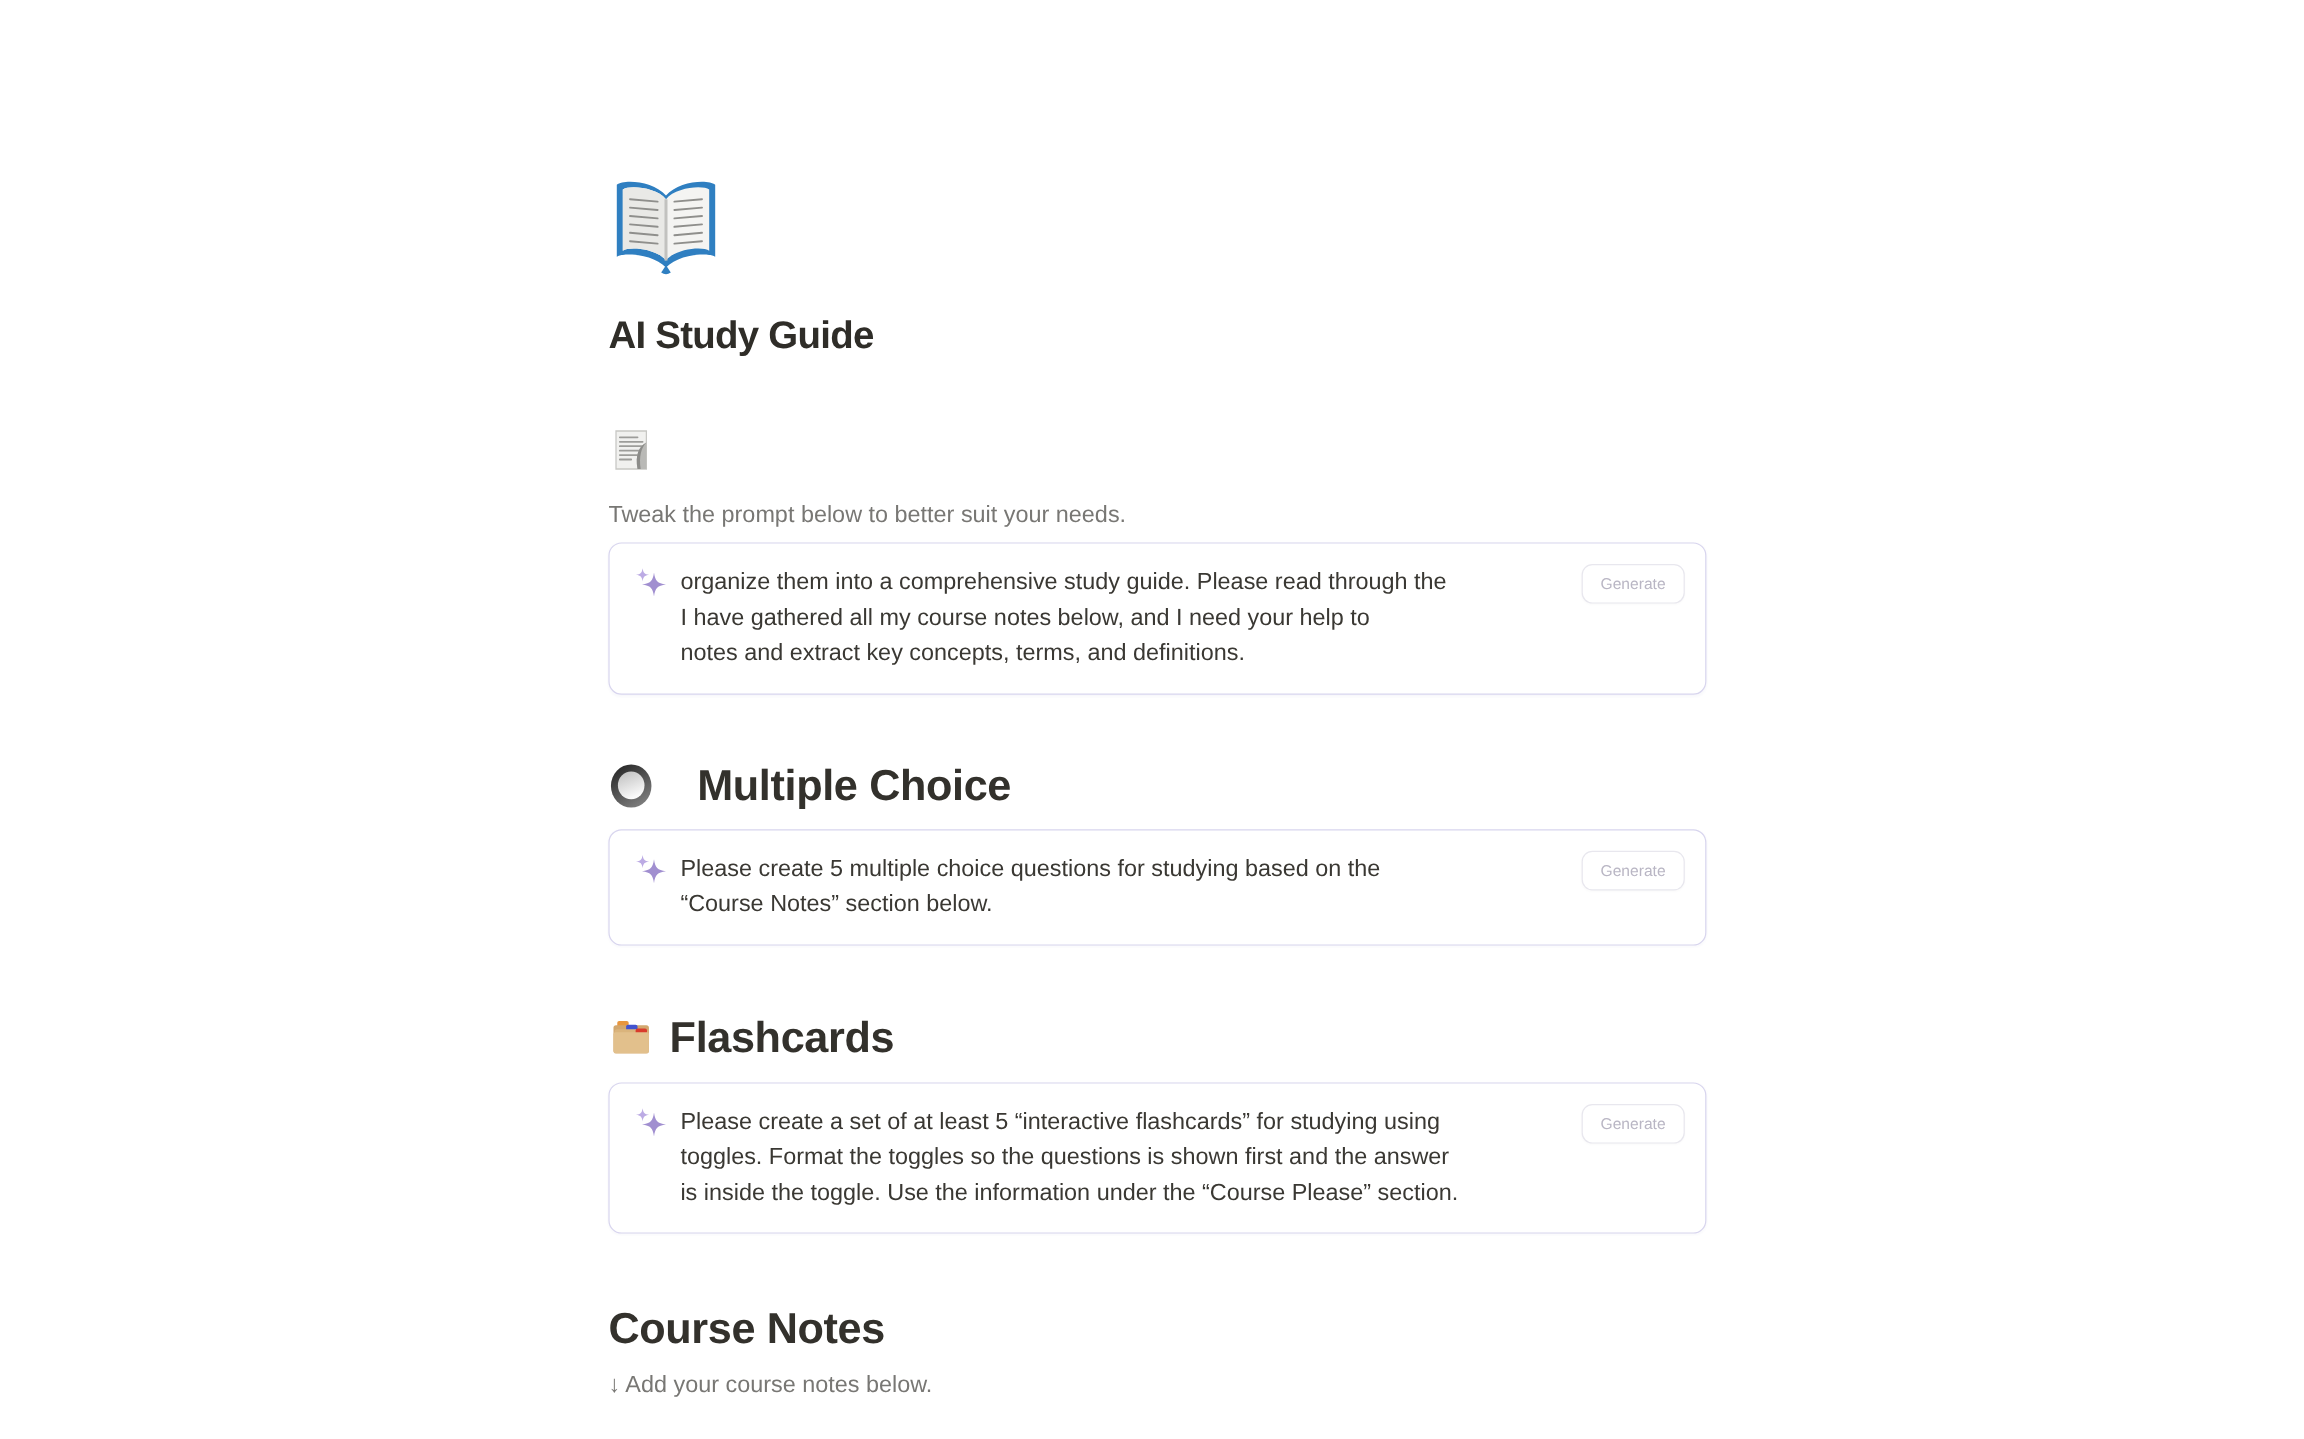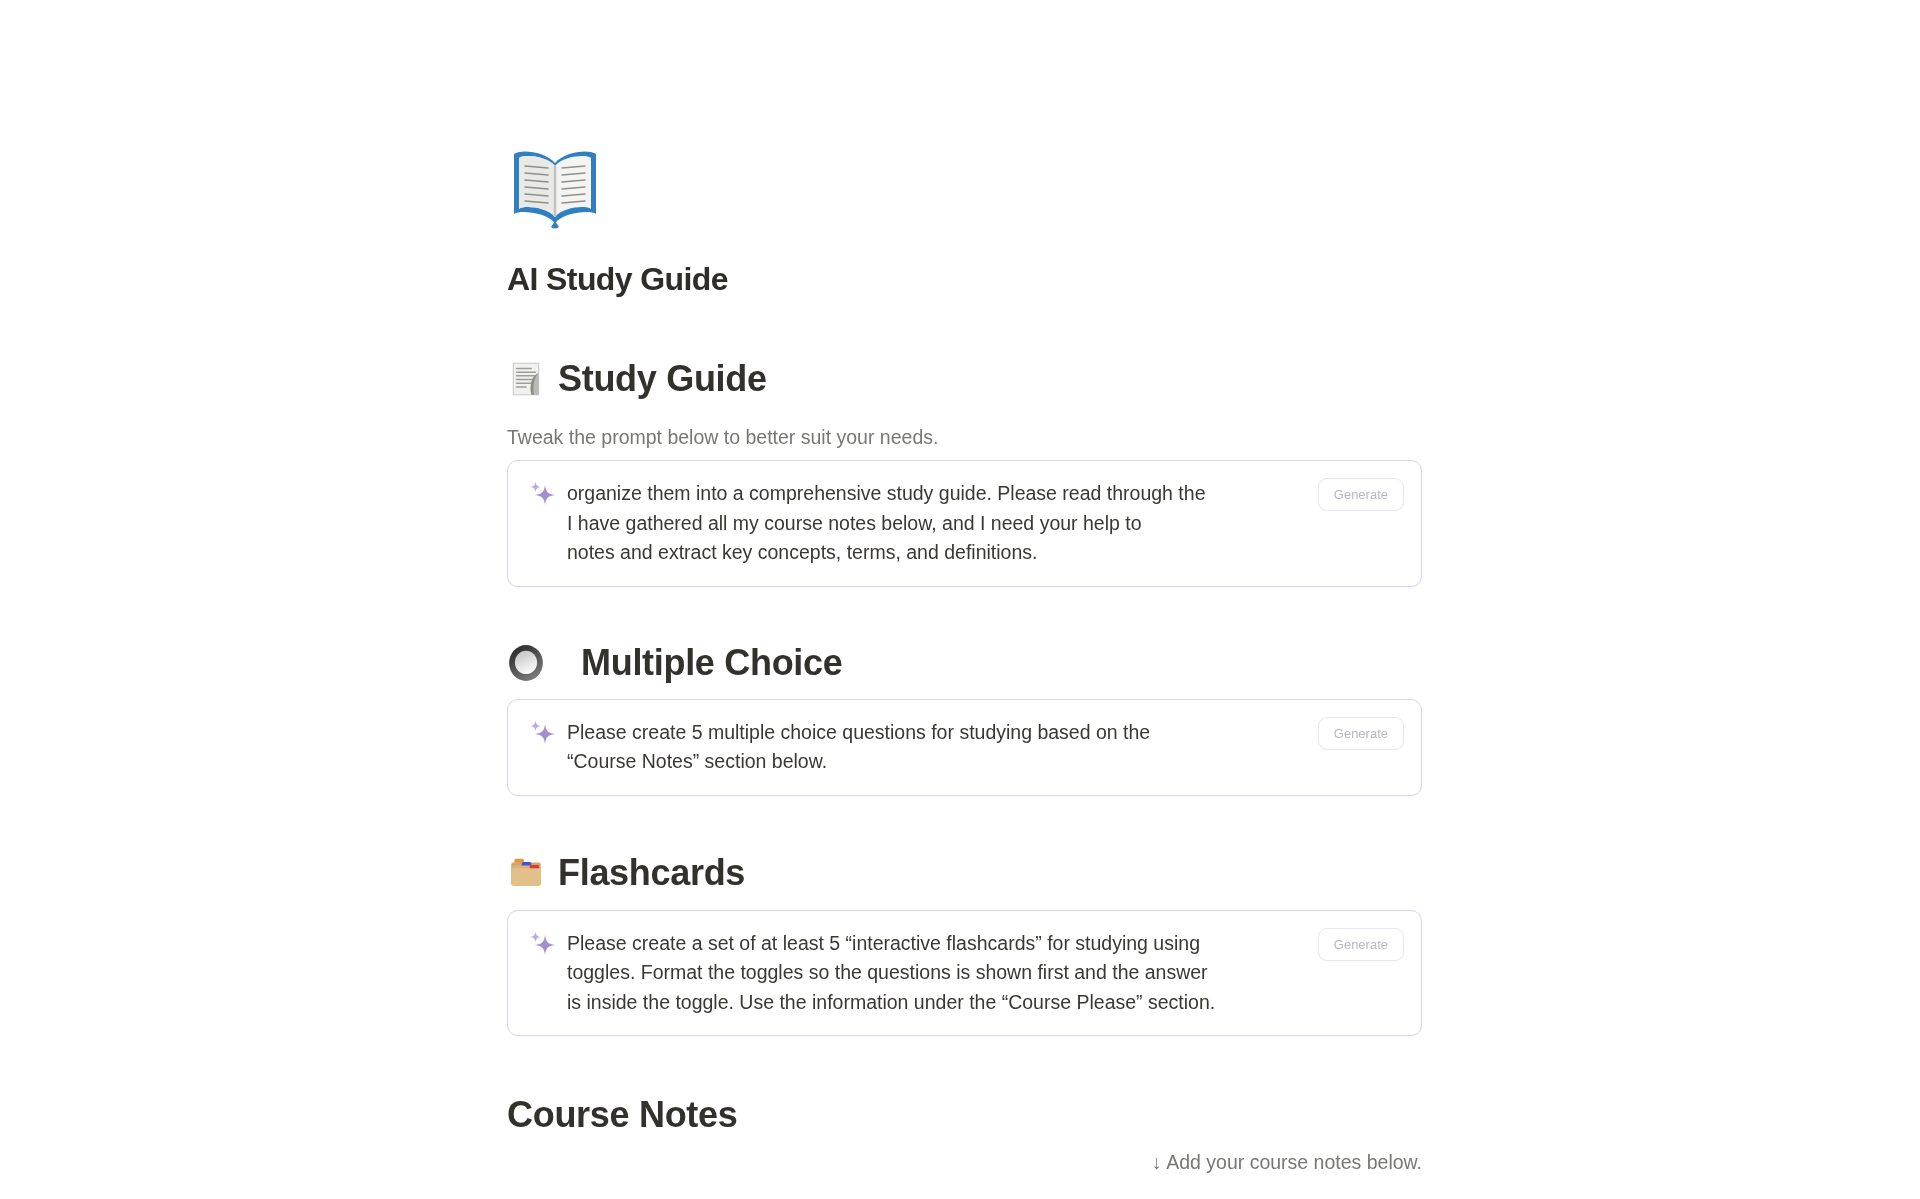--- a/index.html
+++ b/index.html
@@ -43,21 +43,21 @@
   .mt-heading-mc { margin-top: 53px; gap: 36px; }
   .mt-heading-fc { margin-top: 54px; }
   .mt-heading-cn { margin-top: 56px; align-items: flex-end; }
 
   .subtitle {
     margin: 22px 0 0 0;
     font-size: 19.5px;
     line-height: 26px;
     color: #787774;
   }
-  .course-note-hint { margin-top: 11px; text-align: right; }
+  .course-note-hint { margin-top: 11px; }
 
   .prompt-card {
     position: relative;
     margin-top: 10px;
     border: 1.5px solid #d8d5ee;
     border-radius: 11px;
     background: #ffffff;
     padding: 18px 150px 18px 20px;
     box-shadow: 0 1px 2px rgba(84, 72, 160, 0.04);
     display: flex;
@@ -135,21 +135,20 @@
             <path d="M9 11.5 H27"></path>
             <path d="M9 15 H27"></path>
           <path d="M9 18.5 H27"></path>
             <path d="M9 22 H27"></path>
             <path d="M9 25.5 H18"></path>
         </g>
         <path d="M30 12 C24 15 21 22 23 33 L30 33 Z" fill="#b9b9b6"></path>
         <path d="M30 12 C26 16 24 23 25.5 33 L23 33 C21 22 24 15 30 12 Z" fill="#8c8c89"></path>
       </svg>
     </span>
-    <span>Study Guide</span>
   </h2>
 
   <p class="subtitle">Tweak the prompt below to better suit your needs.</p>
 
   <div class="prompt-card">
     <span class="sparkle">
       <svg viewBox="0 0 28 28">
         <path d="M7.5 1.5 C8.1 5.4 9.1 6.4 13 7 C9.1 7.6 8.1 8.6 7.5 12.5 C6.9 8.6 5.9 7.6 2 7 C5.9 6.4 6.9 5.4 7.5 1.5 Z" fill="#bcabe4"></path>
         <path d="M17 5 C18 12.2 19.8 14 27 15 C19.8 16 18 17.8 17 25 C16 17.8 14.2 16 7 15 C14.2 14 16 12.2 17 5 Z" fill="#a18fd0"></path>
       </svg>

